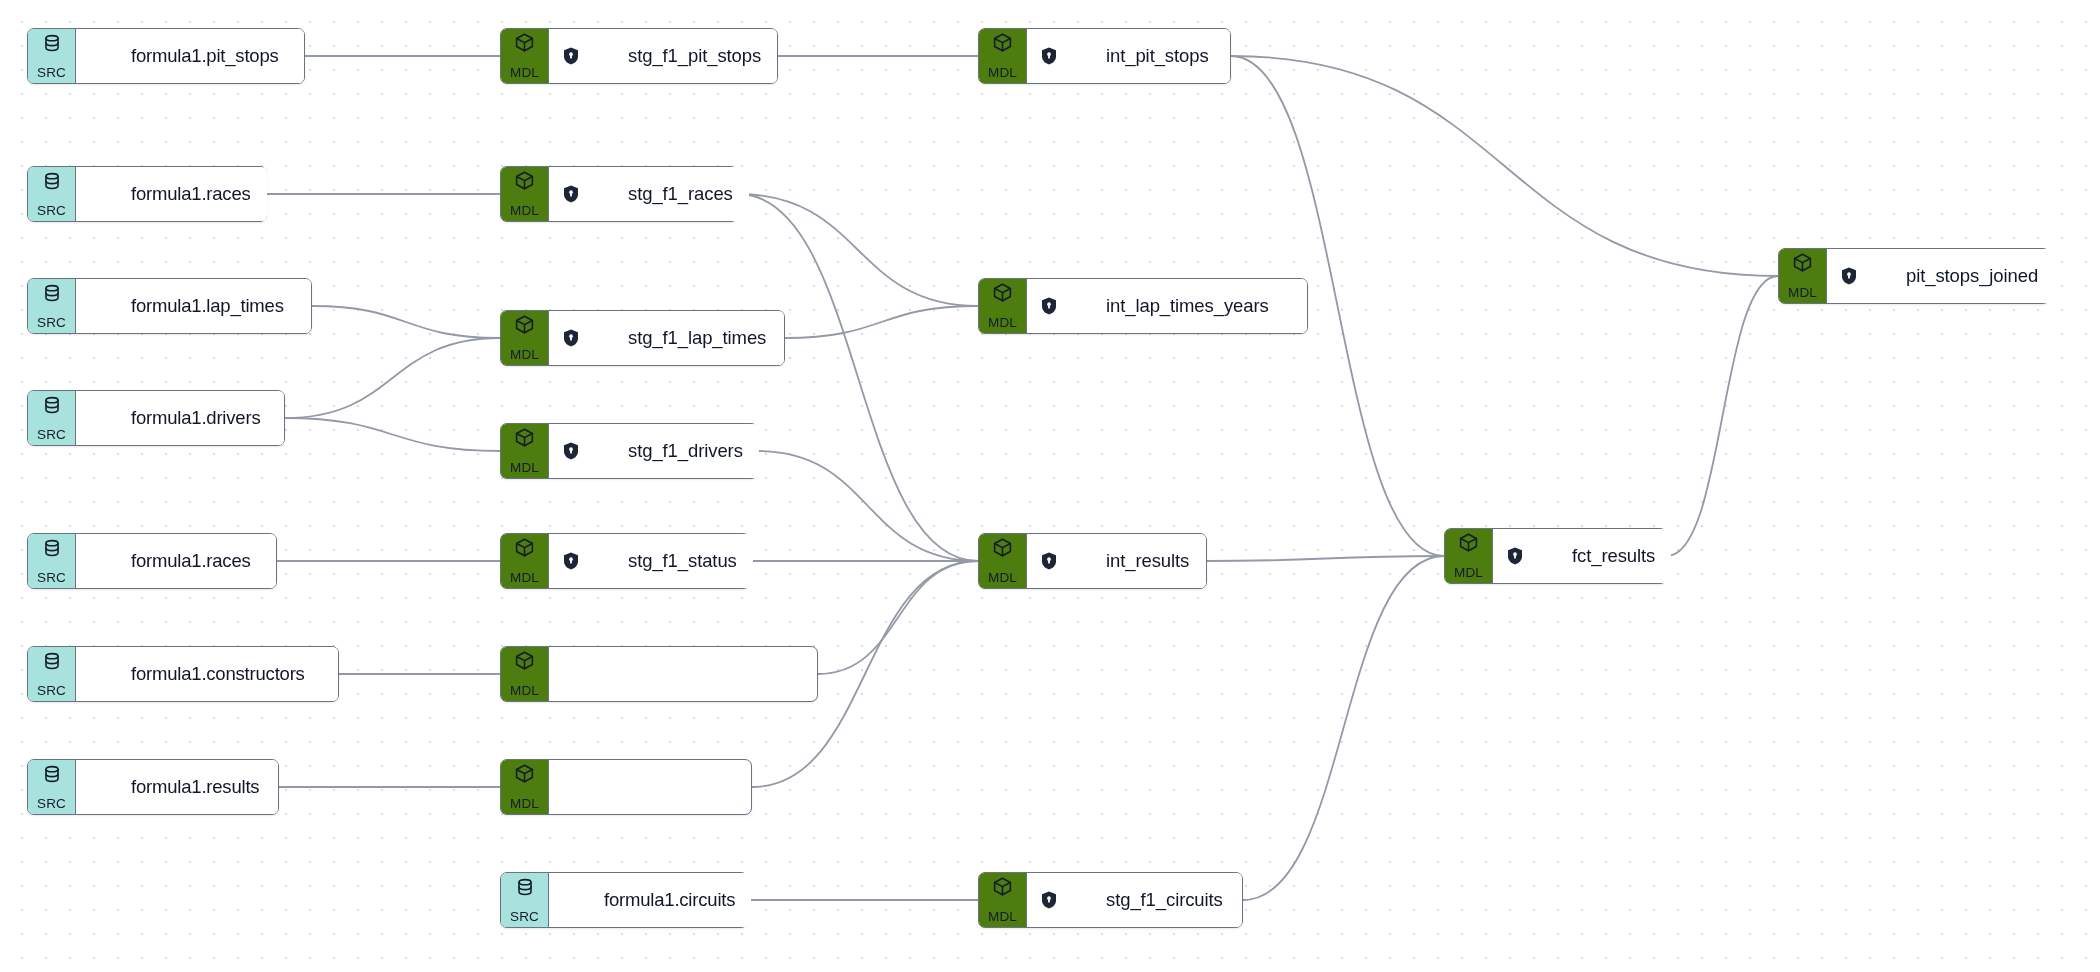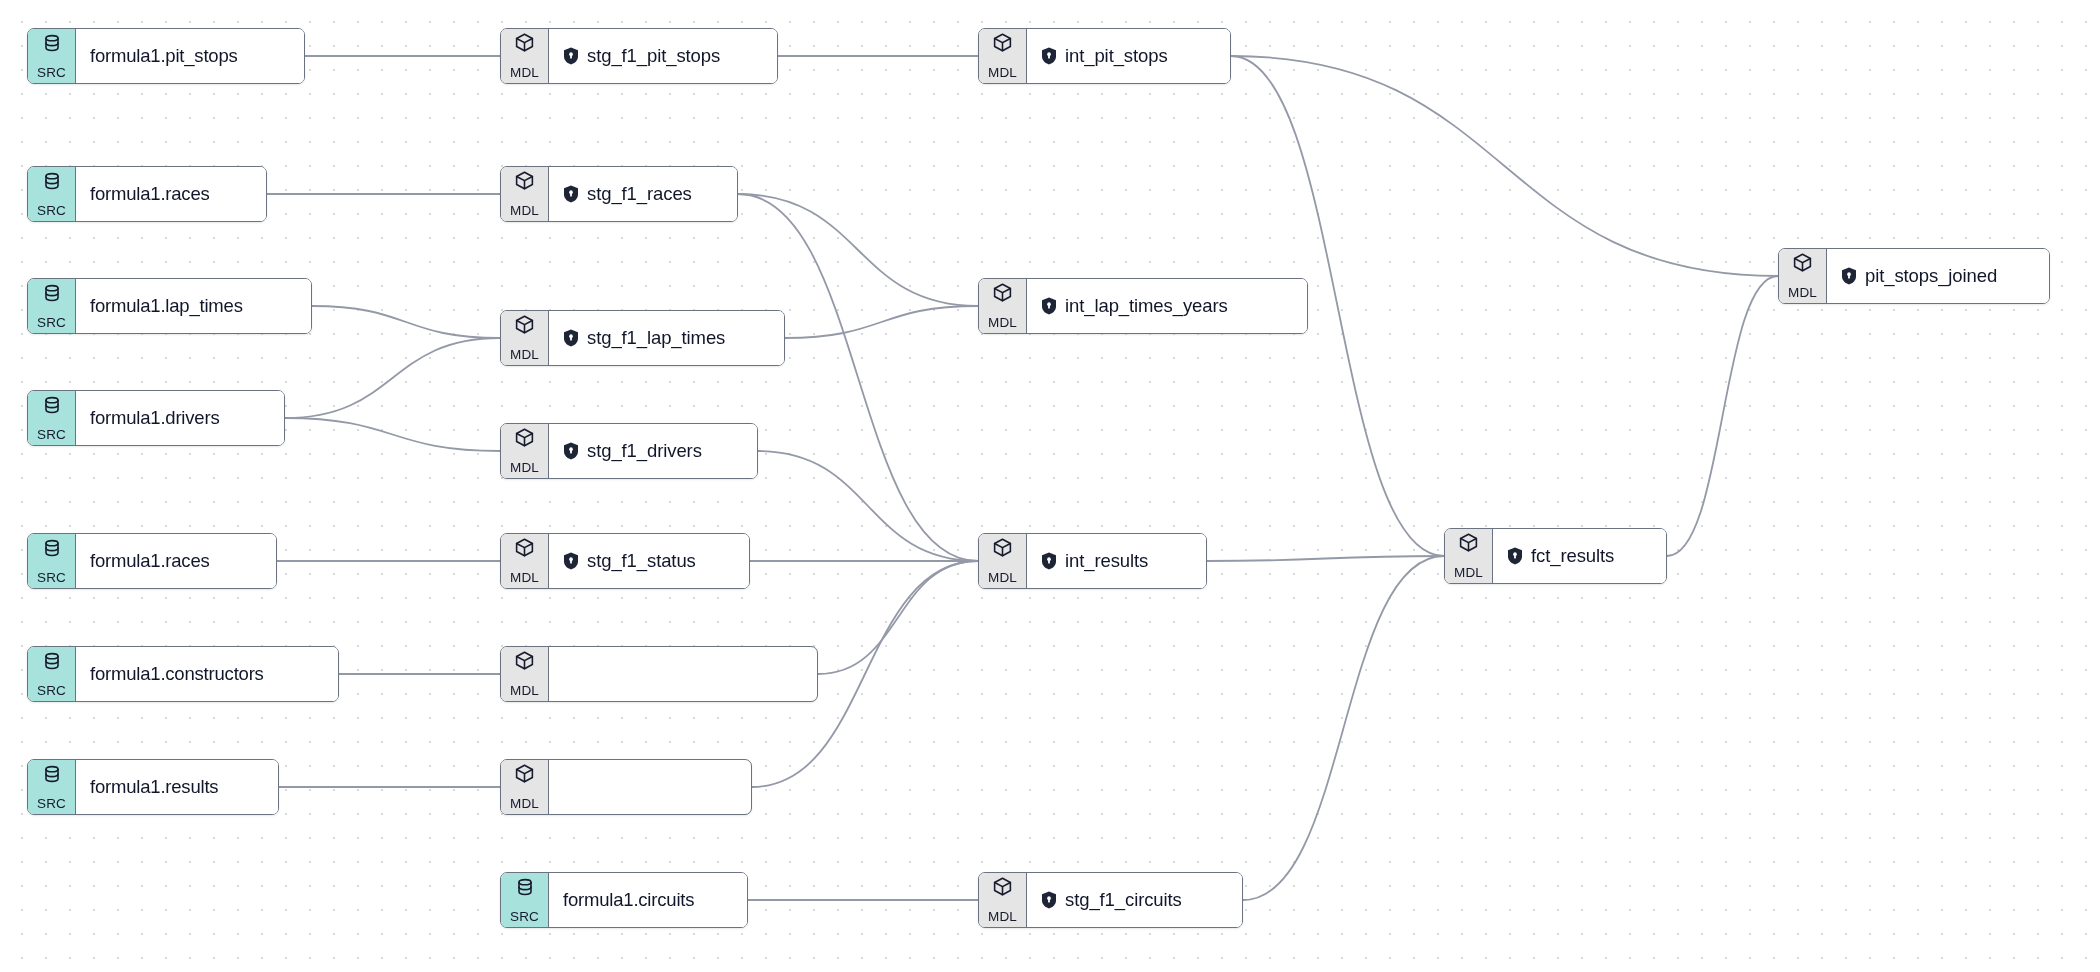--- a/index.html
+++ b/index.html
@@ -52,21 +52,21 @@
     display: flex;
     flex-direction: column;
     align-items: center;
     justify-content: center;
     gap: 12px;
     border-radius: 5.4px 0 0 5.4px;
     border-right: 1.3px solid #6b7280;
     box-sizing: border-box;
   }
   .node.src .node-badge { background: #a7e2dd; }
-  .node.mdl .node-badge { background: #e5e5e5; }
+  .node.mdl .node-badge { background: #4d7c0f; }
   .badge-icon {
     display: block;
     line-height: 0;
     margin-bottom: 1px;
   }
   .badge-text {
     font-size: 13.5px;
     letter-spacing: .1px;
     color: #161b2e;
     font-family: "Liberation Sans", sans-serif;
@@ -81,20 +81,21 @@
     white-space: nowrap;
     border-radius: 0 5.4px 5.4px 0;
     background: #ffffff;
   }
   .shield-icon { display: block; line-height: 0; flex: 0 0 auto; }
   .node-label {
     font-size: 18.5px;
     color: #11162a;
     font-family: "Liberation Sans", sans-serif;
     letter-spacing: -.1px;
+    margin-left: 41px;
   }
   .node.src .node-label { letter-spacing: -.2px; }
 </style>
 </head>
 <body>
 
 <div id="canvas">
   <svg id="edge-layer" viewBox="0 0 2100 972" width="2100" height="972" xmlns="http://www.w3.org/2000/svg">
       <path d="M 305 56 C 406.4 56, 398.6 56, 500 56" class="edge" stroke="#9499a8"></path>
       <path d="M 267 194 C 388.16 194, 378.84 194, 500 194" class="edge" stroke="#9499a8"></path>

